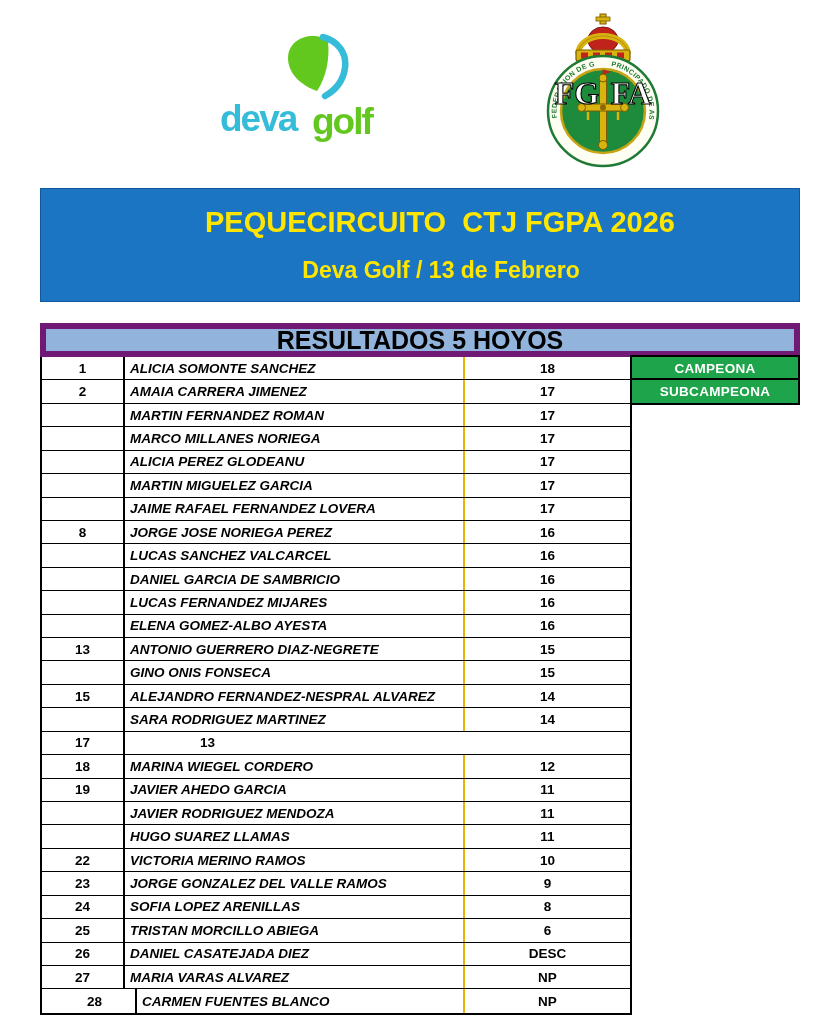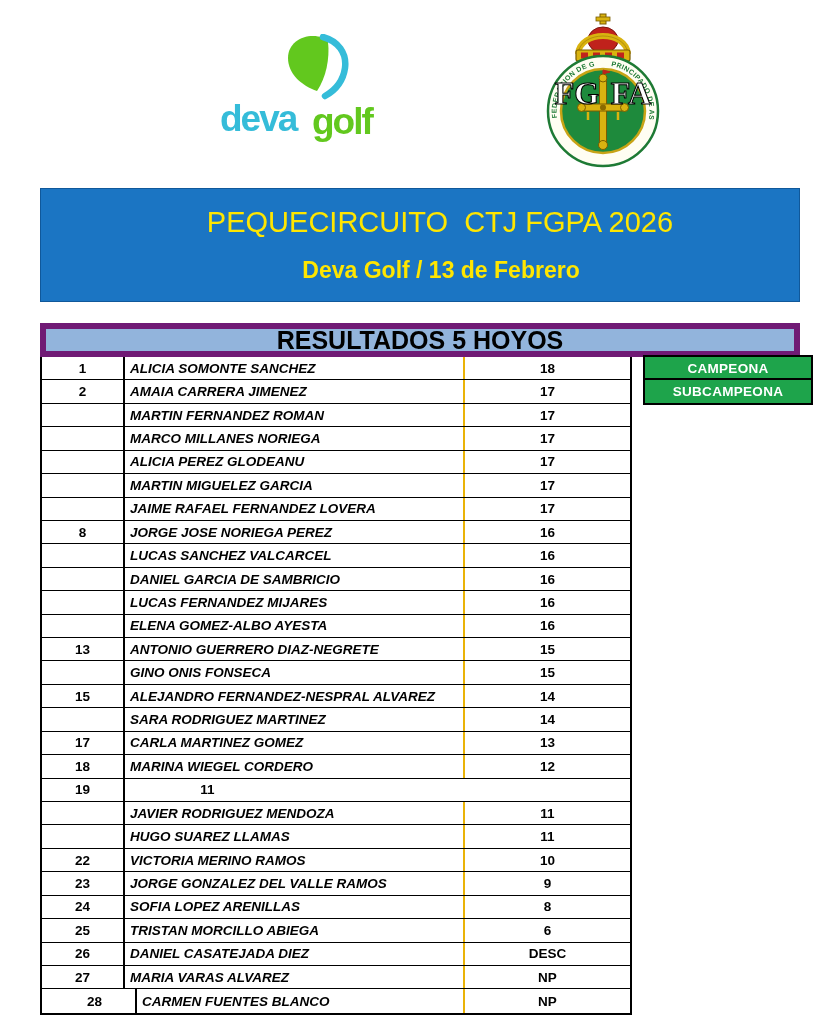--- a/index.html
+++ b/index.html
@@ -10,21 +10,21 @@
   
   .deva-logo{position:absolute;left:220px;top:34px;width:178px;height:112px;}
   .fgpa-logo{position:absolute;left:540px;top:12px;width:126px;height:156px;}
   
   .banner{
     position:absolute;left:40px;top:188px;width:760px;height:114px;
     background:#1B75C3;border:1px solid #10589a;box-sizing:border-box;
     display:flex;flex-direction:column;align-items:center;justify-content:space-evenly;
   }
   .banner-title{
-    color:#FFE600;font-weight:normal;font-size:29px;white-space:pre-wrap;
+    color:#FFE600;font-weight:bold;font-size:29px;white-space:pre-wrap;
     letter-spacing:0px;
     margin-left:40px;
   }
   .banner-subtitle{color:#FFE600;font-weight:bold;font-size:23px;margin-left:42px;}
   
   .tbl-header{
     position:absolute;left:40px;top:323px;width:760px;height:34px;
     background:#92B4DC;border:6px solid #701a75;box-sizing:border-box;
     display:flex;align-items:center;justify-content:center;
     font-weight:bold;font-size:25px;color:#000;letter-spacing:0px;
@@ -41,21 +41,21 @@
   .cell{
     display:flex;align-items:center;box-sizing:border-box;
     font-weight:bold;font-size:13.5px;color:#000;background:#fff;
   }
   .cell-pos{width:83px;justify-content:center;border-right:2px solid #000;}
   .cell-name{flex:1;justify-content:flex-start;padding-left:5px;border-right:2px solid #eab308;font-style:italic;}
   .cell-score{width:165px;justify-content:center;}
   
   .badges{position:absolute;left:630px;top:355px;width:170px;}
   .badge{
-    position:absolute;left:13px;width:170px;height:27px;box-sizing:border-box;
+    position:absolute;left:0;width:170px;height:27px;box-sizing:border-box;
     background:#1EA44B;border:2px solid #000;
     display:flex;align-items:center;justify-content:center;
     color:#fff;font-weight:bold;font-size:13.5px;letter-spacing:0.3px;
   }
 </style>
 </head>
 <body>
 
 <div class="page">
 
@@ -199,30 +199,30 @@
     <div class="cell cell-name">ALEJANDRO FERNANDEZ-NESPRAL ALVAREZ</div>
     <div class="cell cell-score">14</div>
   </div>
       <div class="tbl-row">
     <div class="cell cell-pos"></div>
     <div class="cell cell-name">SARA RODRIGUEZ MARTINEZ</div>
     <div class="cell cell-score">14</div>
   </div>
       <div class="tbl-row">
     <div class="cell cell-pos">17</div>
-    <div class="cell cell-name">CARLA MARTINEZ GOMEZ</div>
     <div class="cell cell-score">13</div>
   </div>
       <div class="tbl-row">
     <div class="cell cell-pos">18</div>
     <div class="cell cell-name">MARINA WIEGEL CORDERO</div>
     <div class="cell cell-score">12</div>
   </div>
       <div class="tbl-row">
     <div class="cell cell-pos">19</div>
+    <div class="cell cell-name">JAVIER AHEDO GARCIA</div>
     <div class="cell cell-score">11</div>
   </div>
       <div class="tbl-row">
     <div class="cell cell-pos"></div>
     <div class="cell cell-name">JAVIER RODRIGUEZ MENDOZA</div>
     <div class="cell cell-score">11</div>
   </div>
       <div class="tbl-row">
     <div class="cell cell-pos"></div>
     <div class="cell cell-name">HUGO SUAREZ LLAMAS</div>

